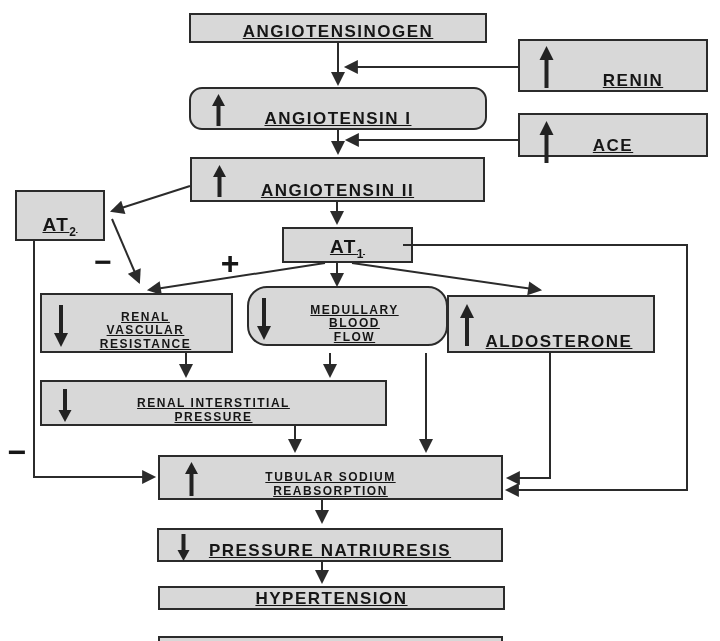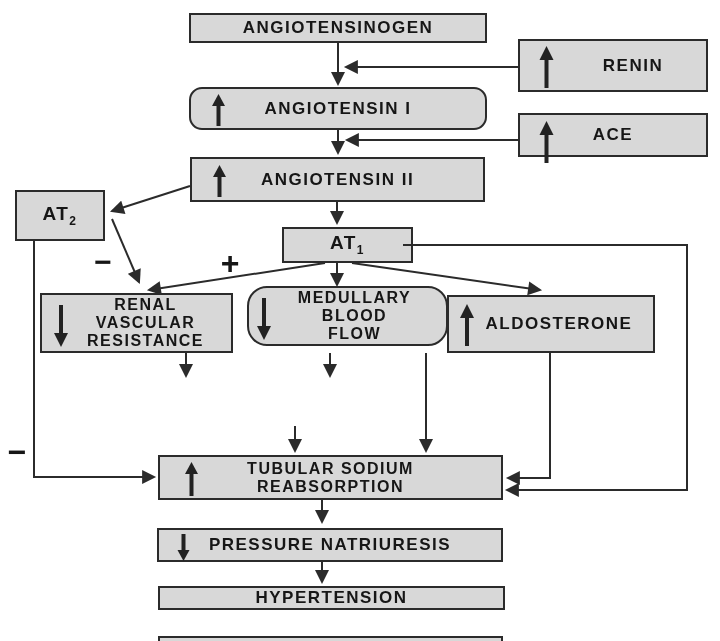--- a/index.html
+++ b/index.html
@@ -3,26 +3,26 @@
 <meta charset="utf-8">
 <style>
   html,body{margin:0;padding:0;}
   .canvas{
     position:relative;width:720px;height:641px;background:#ffffff;
     overflow:hidden;font-family:"Liberation Sans",sans-serif;
   }
   .wires{position:absolute;left:0;top:0;pointer-events:none;z-index:3;}
   .box{
     position:absolute;box-sizing:border-box;background:#d8d8d8;
-    border:2.5px solid #2b2b2b;display:flex;align-items:center;justify-content:center;
-    z-index:2;color:#161616;font-weight:bold;text-align:center;
+    border:2.5px solid #2b2b2b;display:flex;align-items:flex-end;justify-content:center;
+    z-index:2;color:#161616;font-weight:bold;text-align:center;text-decoration:underline;
   }
   .txt{white-space:pre-line;line-height:1.12;letter-spacing:1.5px;}
   .t17{font-size:17px;}
-  .t16{font-size:16px;}
+  .t16{font-size:12px;}
   .t19{font-size:19px;}
   sub{font-size:12px;font-weight:bold;}
   .icon{position:absolute;display:block;}
   .sign{
     position:absolute;z-index:4;color:#161616;font-weight:bold;
     text-align:center;line-height:1;
   }
   .partial{
     position:absolute;box-sizing:border-box;background:#d8d8d8;
     border:2.5px solid #2b2b2b;z-index:2;
@@ -141,20 +141,30 @@
   <div class="box" style="left:447px;top:295px;width:208px;height:58px;">
     <span class="icon" style="left:10px;top:7px;">
       <svg width="16" height="43" viewBox="0 0 16 43">
           <line x1="8" y1="42" x2="8" y2="10" stroke="#222" stroke-width="4"></line>
           <polygon points="8,0 15,14 1,14" fill="#222"></polygon>
         </svg>
     </span>
     <span class="txt t17" style="padding-left:16px;">ALDOSTERONE</span>
   </div>
 
+  <div class="box" style="left:40px;top:380px;width:347px;height:46px;">
+    <span class="icon" style="left:16px;top:6px;">
+      <svg width="14" height="34" viewBox="0 0 14 34">
+          <line x1="7" y1="1" x2="7" y2="24" stroke="#222" stroke-width="4"></line>
+          <polygon points="7,34 0.5,22 13.5,22" fill="#222"></polygon>
+        </svg>
+    </span>
+    <span class="txt t16">RENAL INTERSTITIAL
+PRESSURE</span>
+  </div>
 
   <div class="box" style="left:158px;top:455px;width:345px;height:45px;">
     <span class="icon" style="left:24px;top:5px;">
       <svg width="15" height="35" viewBox="0 0 15 35">
           <line x1="7.5" y1="34" x2="7.5" y2="9" stroke="#222" stroke-width="4"></line>
           <polygon points="7.5,0 14,12 1,12" fill="#222"></polygon>
         </svg>
     </span>
     <span class="txt t16">TUBULAR SODIUM
 REABSORPTION</span>

